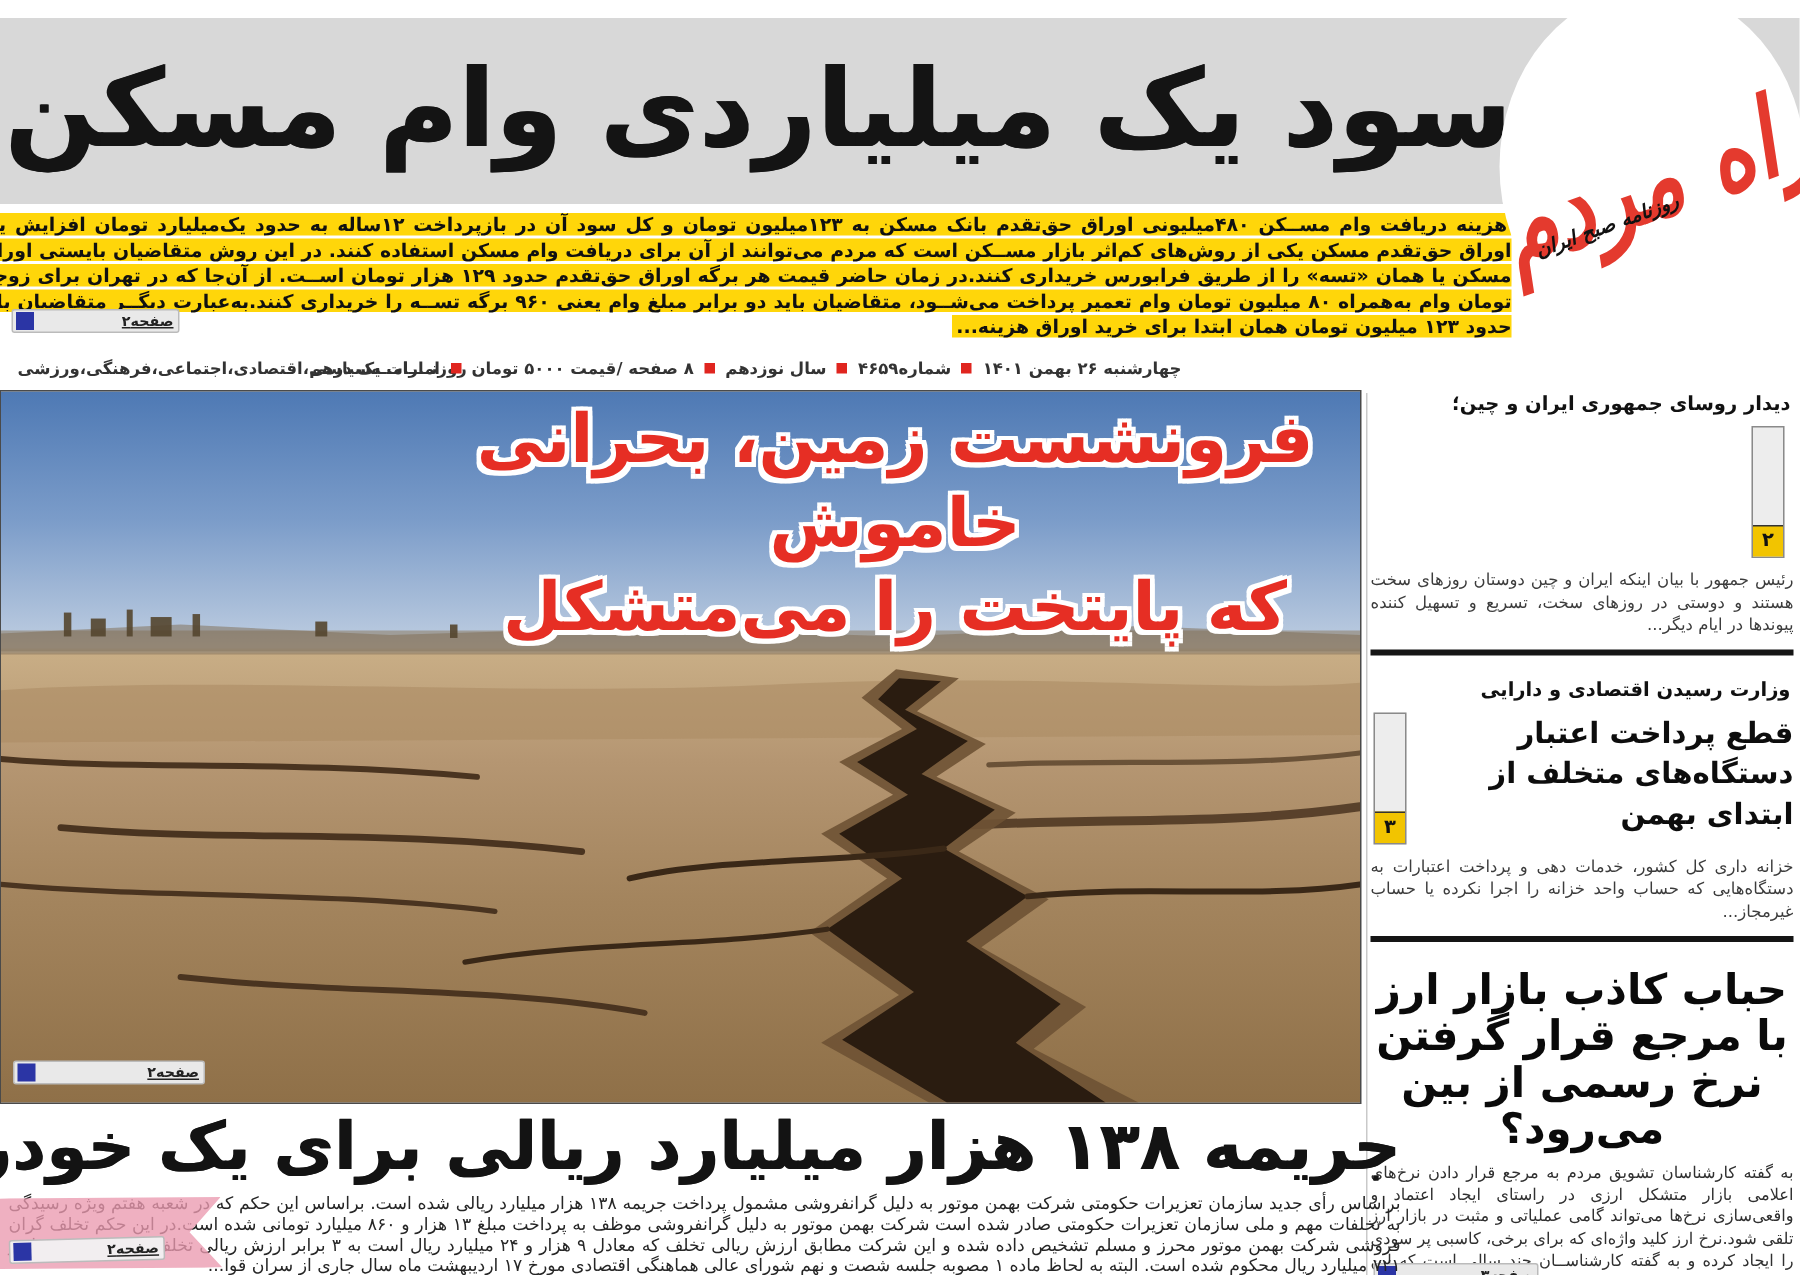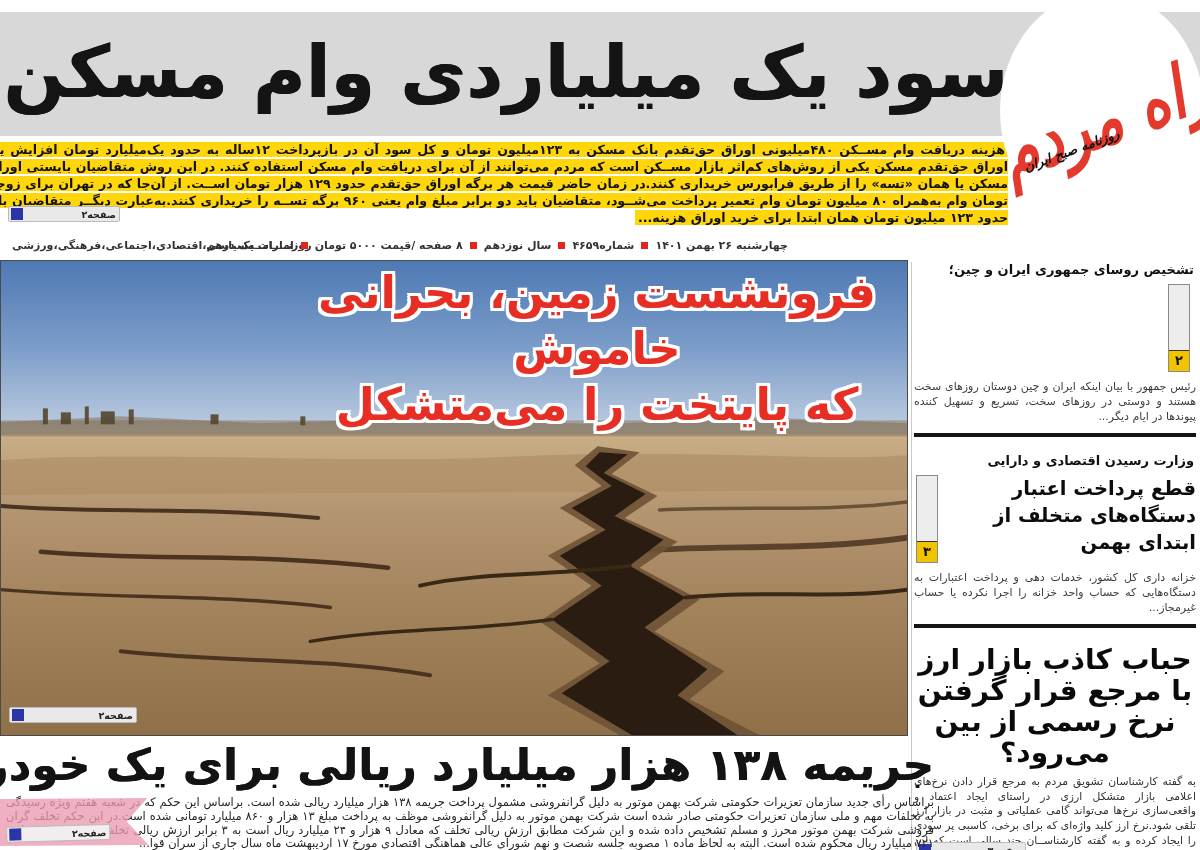--- a/index.html
+++ b/index.html
@@ -32,21 +32,21 @@
     font-size:12.6px;font-weight:bold;line-height:17px;
     text-align:justify;color:#111;
   }
   .lead-wrap .hl{background:#ffd60a;padding:0 3px;}
   
   .page-badge{
     display:flex;align-items:center;justify-content:space-between;
     background:#e9e9e9;border:1px solid #bbb;border-radius:2px;
     height:16px;padding:0 3px 0 2px;box-sizing:border-box;direction:rtl;
   }
-  .page-badge .lbl{font-size:9.5px;font-weight:bold;color:#222;}
+  .page-badge .lbl{font-size:9.5px;font-weight:bold;color:#222;text-decoration:underline;}
   .page-badge .sq{width:12px;height:12px;background:#2b35a5;}
   .badge-lead{position:absolute;top:206px;left:8px;width:112px;}
   
   .dateline{
     position:absolute;top:236px;left:0;width:1200px;height:22px;
     font-size:11px;color:#333;
   }
   .paper-type{
     position:absolute;left:12px;top:3px;font-size:11px;font-weight:bold;color:#333;
   }
@@ -202,21 +202,21 @@
     <span class="sq"></span>
   </div>
 </div>
 
 <div class="vline"></div>
 
 <div class="sidebar">
   <div class="sidebar-inner">
 
     <div>
-      <div class="kicker">تشخیص روسای جمهوری ایران و چین؛</div>
+      <div class="kicker">دیدار روسای جمهوری ایران و چین؛</div>
       <div class="art-row">
         <div class="num-badge">
           <div class="num">۲</div>
         </div>
       </div>
       <div class="excerpt">رئیس جمهور با بیان اینکه ایران و چین دوستان روزهای سخت هستند و دوستی در روزهای سخت، تسریع و تسهیل کننده پیوندها در ایام دیگر...</div>
     </div>
     <div class="thick-rule"></div>
 
     <div>

